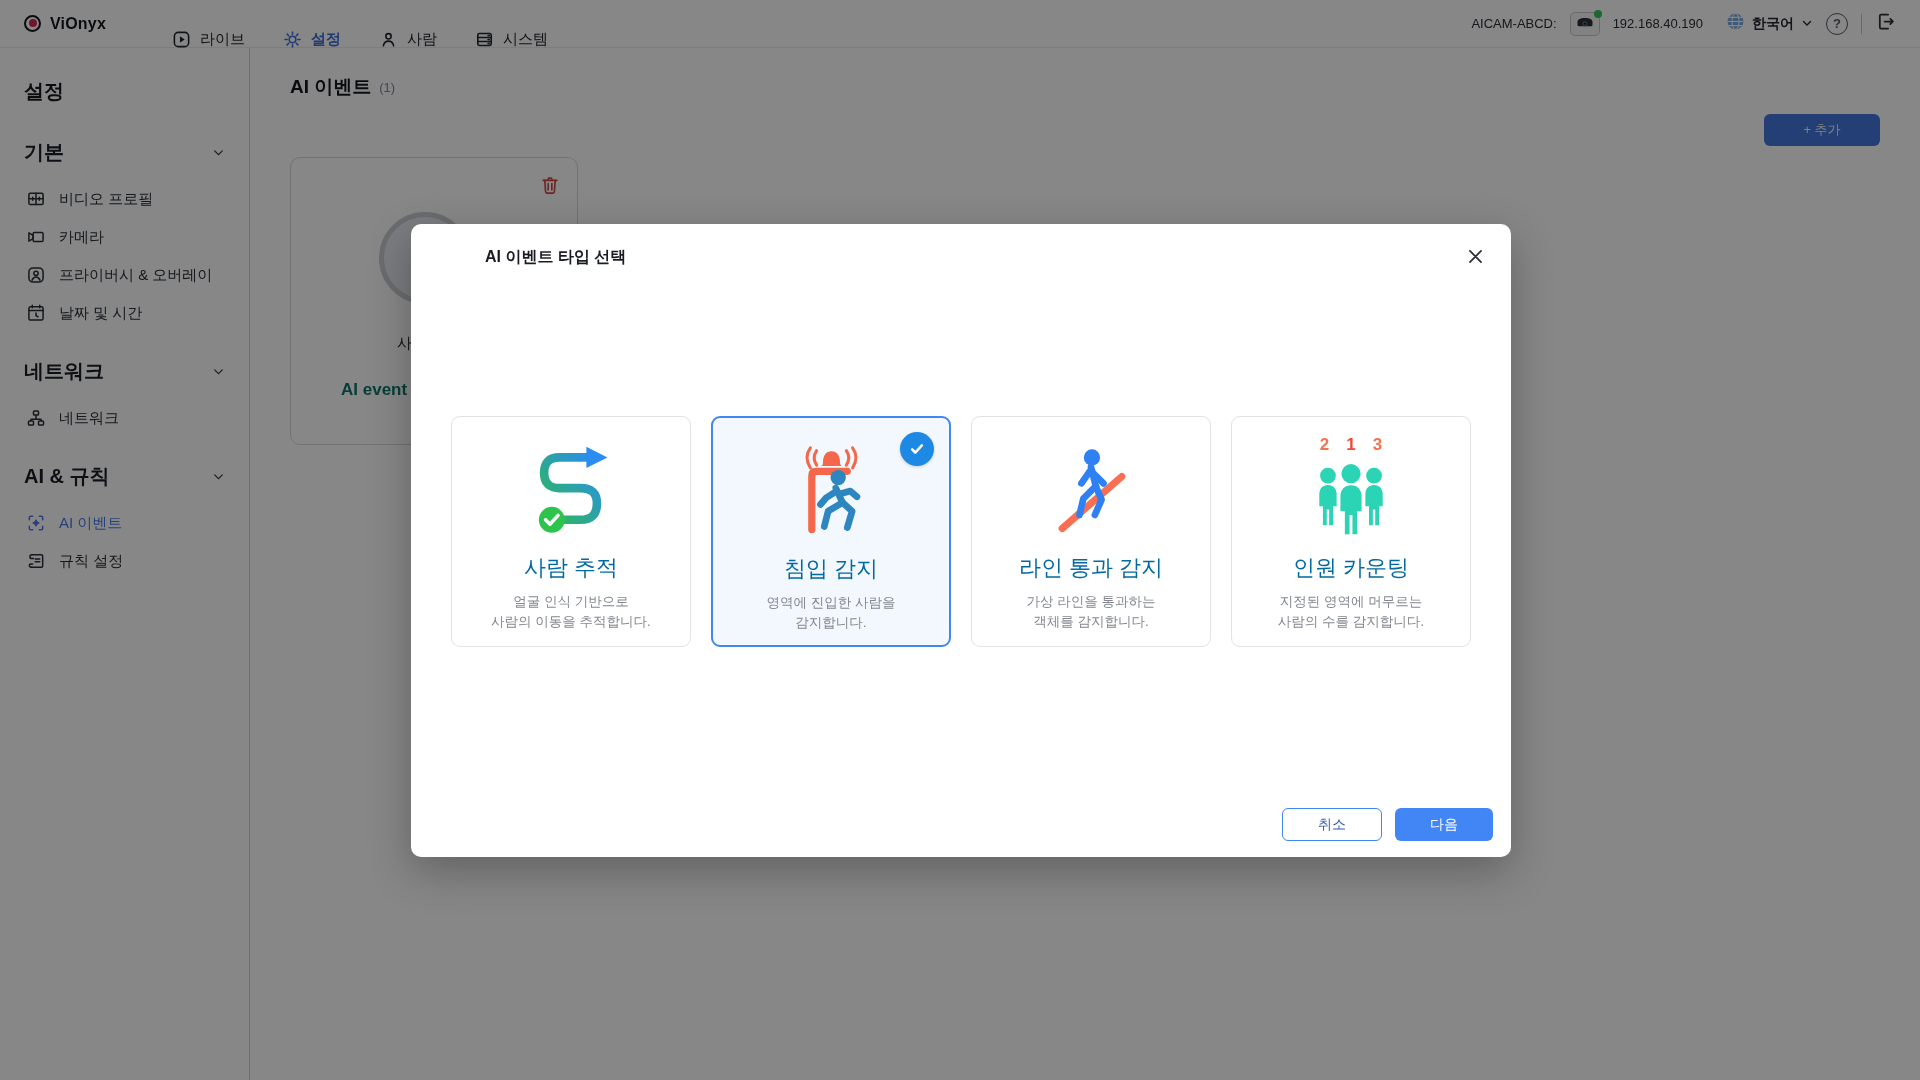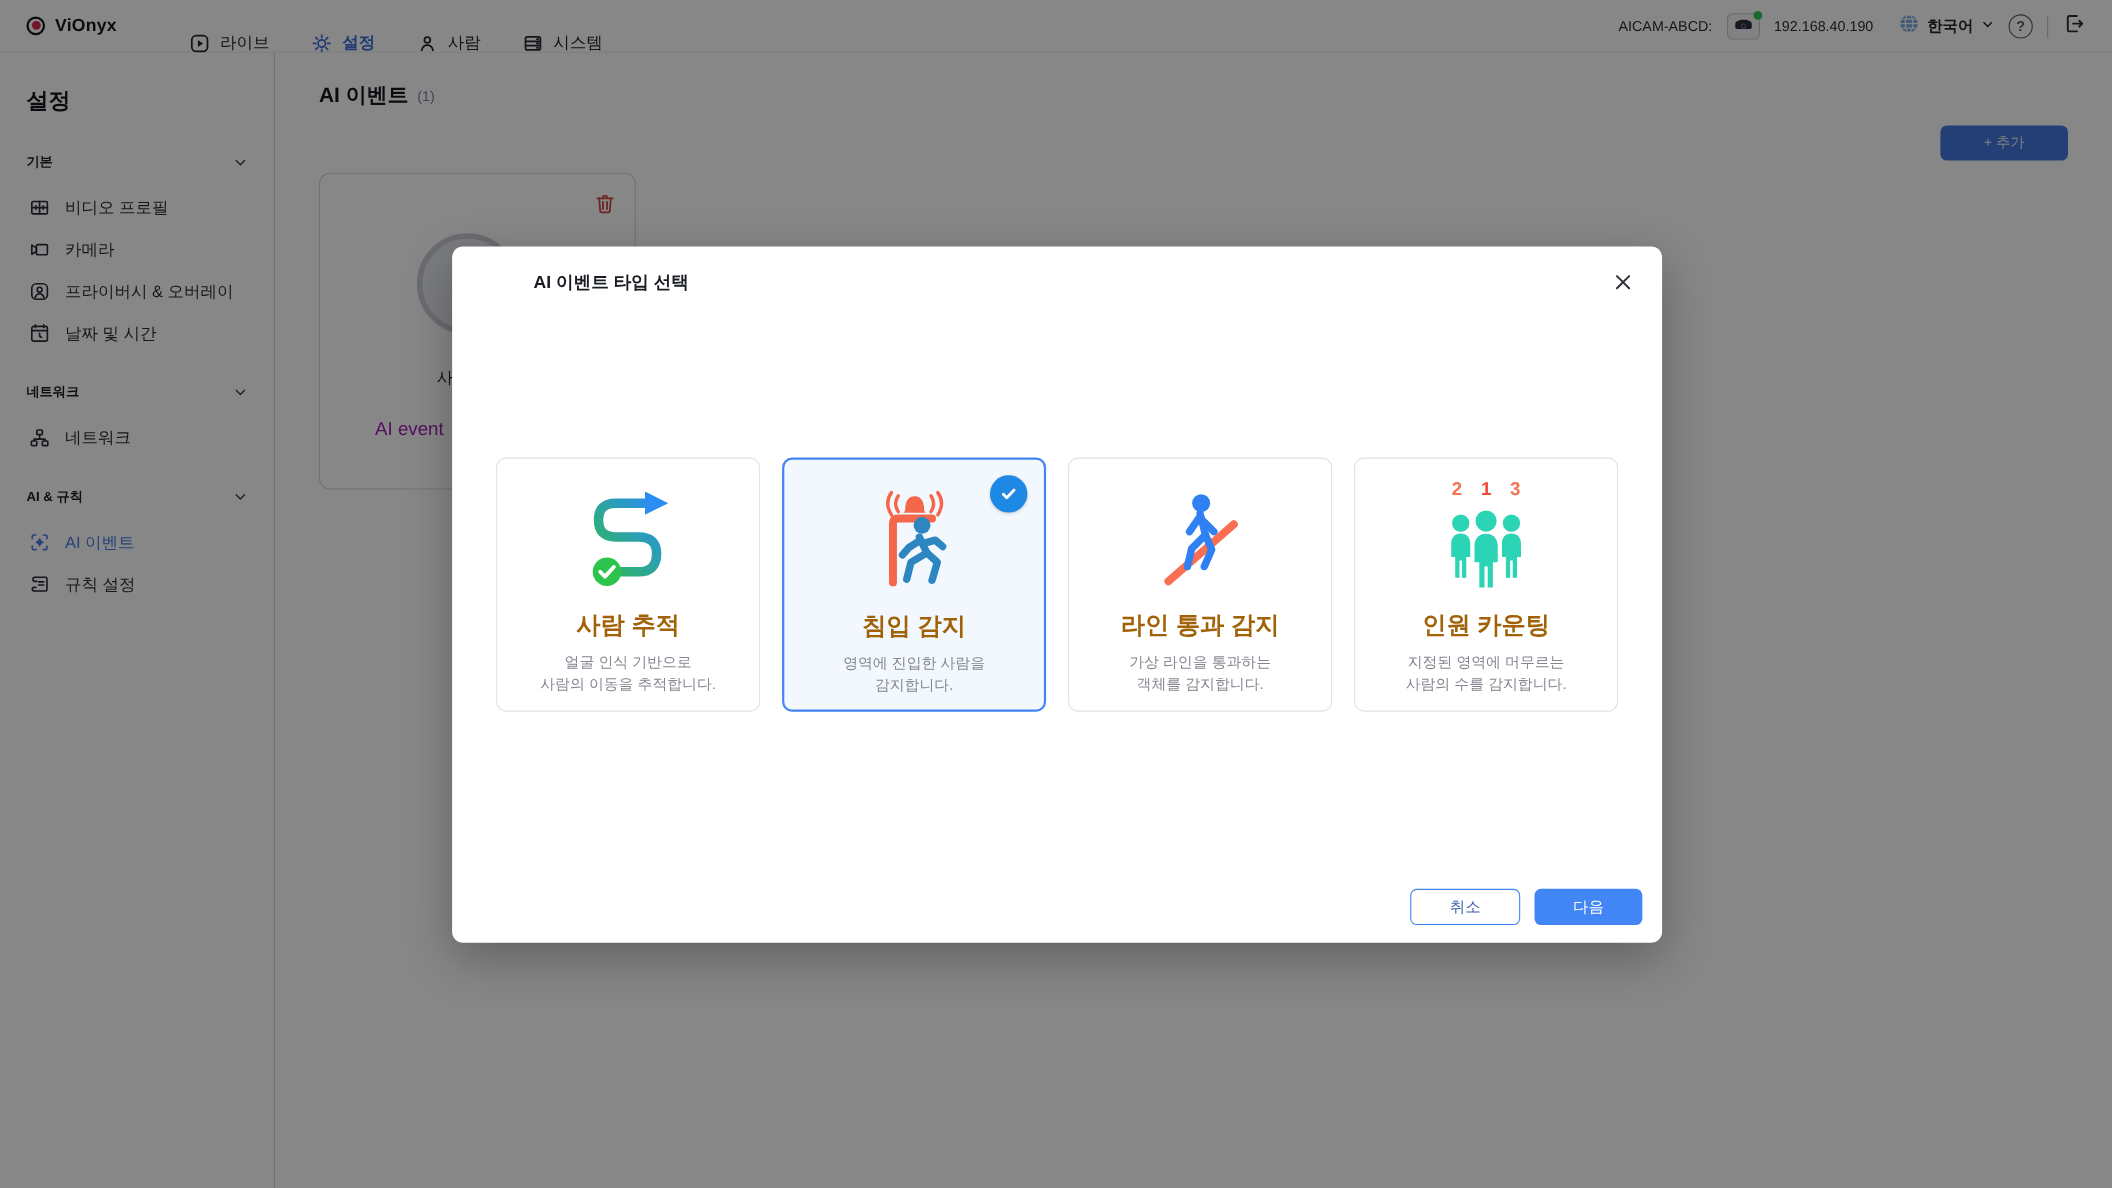--- a/index.html
+++ b/index.html
@@ -33,58 +33,58 @@
               display:flex; align-items:center; justify-content:center; font-size:13px;
               color:#555a63; font-weight:bold; cursor:pointer; }
   .top-divider { width:1px; height:20px; background:#c4c4c4; }
 
   
   .sidebar { position:absolute; top:48px; left:0; bottom:0; width:250px; background:#fff;
              border-right:1px solid #d4d4d4; padding:30px 24px 0 24px; }
   .sidebar-title { font-size:20px; font-weight:bold; color:#15181e; margin-bottom:34px; }
   .side-section { margin-bottom:26px; }
   .side-section-header { display:flex; align-items:center; justify-content:space-between;
-                         font-size:12px; font-weight:bold; color:#1b1e26; cursor:pointer;
+                         font-size:20px; font-weight:bold; color:#1b1e26; cursor:pointer;
                          margin-bottom:14px; }
   .side-item { display:flex; align-items:center; gap:13px; font-size:15px; color:#2a2f38;
                padding:9px 2px; cursor:pointer; border-radius:6px; }
   .side-item.active { color:#4a7de8; }
   .side-item svg { flex:0 0 auto; }
 
   
   .content { position:absolute; top:48px; left:250px; right:0; bottom:0; background:#fff; }
   .content-header { display:flex; align-items:center; padding:26px 40px 0 40px; }
   .page-title { font-size:19px; font-weight:bold; color:#15181e; }
   .page-count { font-size:13px; color:#7b86a8; margin-left:8px; }
   .add-btn { position:absolute; top:66px; right:40px; width:116px; height:32px; background:#4478dd;
              color:#eef2fb; border:none; border-radius:6px; font-size:13px; cursor:pointer;
              font-family:inherit; }
   .event-card { position:absolute; top:109px; left:40px; width:288px; height:288px;
                 border:1px solid #d8d8d8; border-radius:10px; background:#fff; }
   .trash-btn { position:absolute; top:16px; right:16px; width:22px; height:22px; cursor:pointer; }
   .event-avatar { position:absolute; top:54px; left:88px; width:92px; height:92px; border-radius:50%;
                   background:#e8ebf0; border:5px solid #c9ccd2; }
   .event-partial { position:absolute; top:176px; left:106px; font-size:15px; color:#23262e; }
-  .event-name { position:absolute; top:222px; left:50px; font-size:17px; font-weight:normal; color:#a21caf; }
+  .event-name { position:absolute; top:222px; left:50px; font-size:17px; font-weight:bold; color:#0f766e; }
 
   
   .overlay { position:absolute; inset:0; background:rgba(0,0,0,0.47); z-index:10; }
   .modal { position:absolute; left:411px; top:224px; width:1100px; height:633px; background:#fff;
            border-radius:10px; z-index:20; box-shadow:0 14px 44px rgba(0,0,0,.28); }
   .modal-title { position:absolute; top:23px; left:26px; font-size:16px; font-weight:bold; color:#191c23;margin-left:48px; }
   .modal-close { position:absolute; top:20px; right:24px; width:24px; height:24px; cursor:pointer;
                  display:flex; align-items:center; justify-content:center; }
   .type-cards { position:absolute; top:192px; left:40px; right:40px; display:flex;
                 justify-content:space-between; }
   .type-card { position:relative; width:240px; height:231px; border:1px solid #e2e2e2; border-radius:9px;
                background:#fff; cursor:pointer; display:flex; flex-direction:column; align-items:center; }
   .type-card.selected { border:2px solid #4285f4; background:#f3f8ff; }
   .type-icon { width:104px; height:104px; margin-top:22px; display:flex; align-items:center;
                justify-content:center; position:relative; }
-  .type-title { margin-top:10px; font-size:22px; font-weight:bold; color:#a16207; }
+  .type-title { margin-top:10px; font-size:22px; font-weight:normal; color:#0369a1; }
   .type-desc { margin-top:9px; font-size:13.5px; line-height:1.45; color:#83878f; text-align:center;
                white-space:pre-line; }
   .sel-badge { position:absolute; top:14px; right:15px; width:34px; height:34px; border-radius:50%;
                background:#1e88e5; display:flex; align-items:center; justify-content:center;
                box-shadow:0 1px 3px rgba(0,0,0,.18); }
   .count-row { position:absolute; top:-4px; left:0; width:100%; display:flex; justify-content:center;
                gap:17px; font-size:17px; font-weight:bold; }
   .count-row .n-orange { color:#f4734f; }
   .count-row .n-red { color:#ef4a33; }
   .modal-footer { position:absolute; bottom:16px; right:18px; display:flex; gap:13px; }

